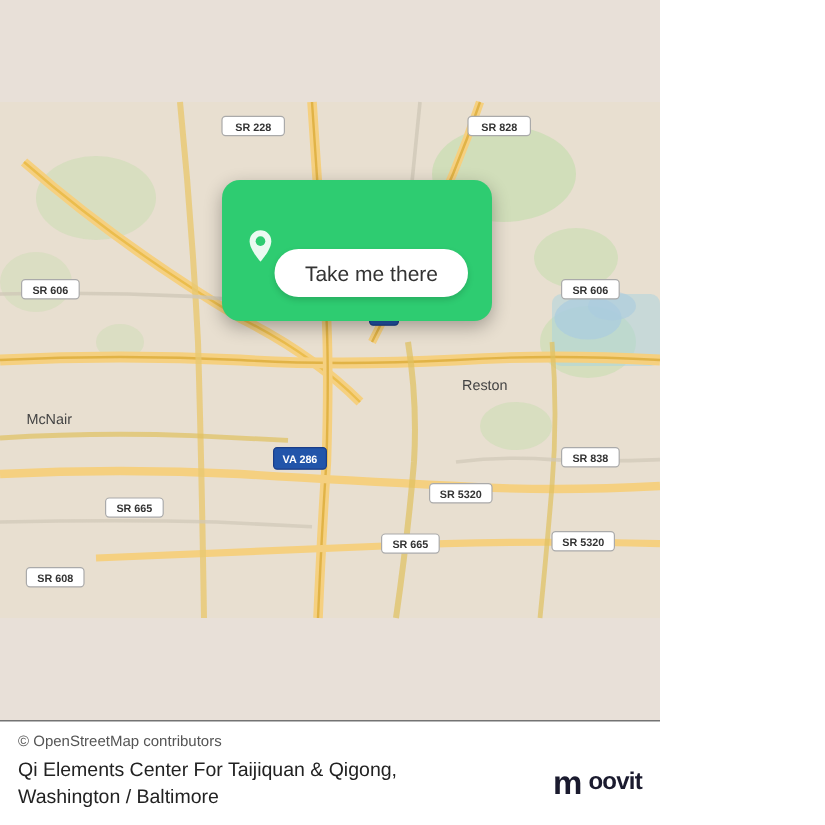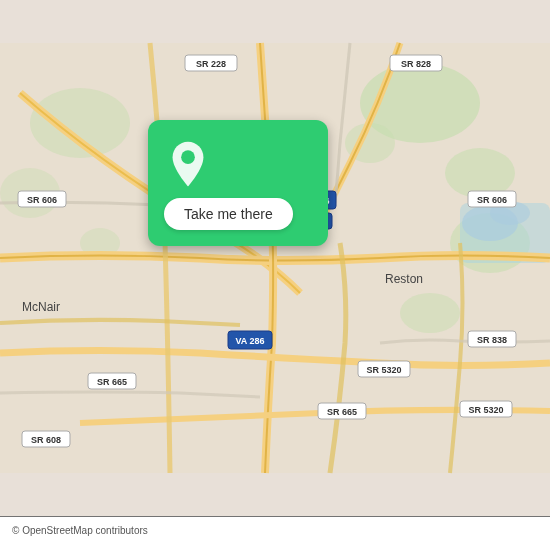--- a/index.html
+++ b/index.html
@@ -1,19 +1,19 @@
 <!DOCTYPE html>
 <html><head>
   <meta charset="utf-8">
   <style>
     * { margin: 0; padding: 0; box-sizing: border-box; }
     body { width: 550px; height: 550px; overflow: hidden; font-family: Arial, sans-serif; }
 
     .container {
-      width: 550px;
+      width: 440px;
       height: 550px;
       position: relative;
       display: flex;
       flex-direction: column;
     }
 
     .map-area {
       position: relative;
       flex: 1;
       overflow: hidden;
@@ -36,22 +36,22 @@
     
     .pin-popup {
       position: absolute;
       top: 120px;
       left: 148px;
       width: 180px;
       background: #2ecc71;
       border-radius: 12px;
       padding: 20px 16px 16px;
       display: flex;
-      flex-direction: column;
-      align-items: flex-start;
+      flex-direction: row;
+      align-items: flex-end;
       box-shadow: 0 4px 12px rgba(0,0,0,0.3);
     }
 
     .pin-icon {
       width: 48px;
       height: 48px;
       margin-bottom: 10px;
     }
 
     .take-me-there-btn {
@@ -211,14 +211,25 @@
         </svg>
         <button class="take-me-there-btn">Take me there</button>
       </div>
     </div>
   </div>
 
   <div class="bottom-bar">
     <div class="osm-credit">
       <span>© OpenStreetMap contributors</span>
     </div>
+    <div class="location-row">
+      <div>
+        <span class="location-text">Qi Elements Center For Taijiquan &amp; Qigong,</span>
+        <br>
+        <span class="location-text">Washington / Baltimore</span>
+      </div>
+      <div class="moovit-logo">
+        <span class="moovit-m">m</span>
+        <span class="moovit-word">oovit</span>
+      </div>
+    </div>
   </div>
 </div>
 
 </body></html>

